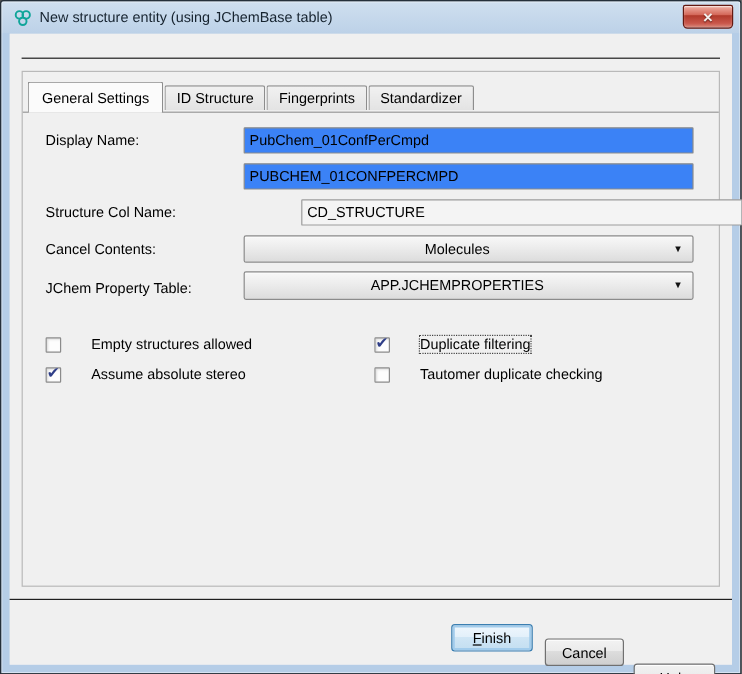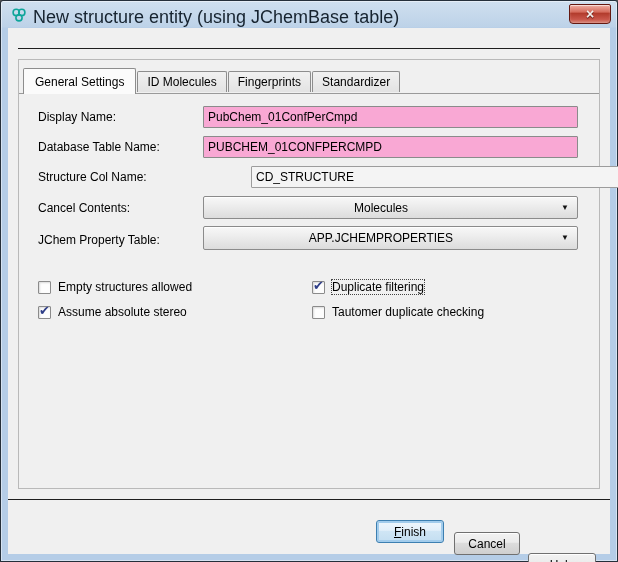--- a/index.html
+++ b/index.html
@@ -7,21 +7,21 @@
   .window{
     position:relative;width:618px;height:562px;margin:0 auto;
     font-family:"Liberation Sans",sans-serif;font-size:12px;color:#000;
     background:linear-gradient(180deg,#cfdfef 0%,#bdd2e8 26px,#b5cde7 27px,#b5cde7 100%);
     border:1px solid #252f3a;border-radius:3px 3px 0 0;
     box-shadow:inset 0 0 0 1px rgba(255,255,255,.45);
   }
   
   .titlebar{position:absolute;left:0;top:0;right:0;height:27px;}
   .app-icon{position:absolute;left:10px;top:6px;width:16px;height:16px;}
-  .title{position:absolute;left:32px;top:6px;font-size:18px;color:#16232f;white-space:nowrap;}
+  .title{position:absolute;left:32px;top:6px;font-size:12px;color:#16232f;white-space:nowrap;}
   .close-btn{
     position:absolute;right:6px;top:3px;width:42px;height:20px;
     background:linear-gradient(180deg,#f0b0a5 0%,#d4695a 40%,#b13a2b 45%,#c9574b 80%,#d8897c 100%);
     border:1px solid #641911;border-radius:2px 2px 4px 4px;
     box-shadow:inset 0 1px 0 rgba(255,255,255,.55),inset 0 0 2px rgba(255,255,255,.3);
     display:flex;align-items:center;justify-content:center;cursor:pointer;
   }
   .close-x{color:#f3efec;font-weight:bold;font-size:14px;line-height:14px;text-shadow:0 1px 1px #5a120c;}
   
   .client{position:absolute;left:7px;top:27px;width:602px;height:526px;background:#f0f0f0;}
@@ -35,21 +35,21 @@
   .tab{
     height:21px;padding:0 9px;display:flex;align-items:center;margin-right:1px;
     border:1px solid #8d8d8d;border-bottom:none;border-radius:2px 2px 0 0;
     background:linear-gradient(180deg,#f1f1f1,#e3e3e3);cursor:pointer;white-space:nowrap;
   }
   .tab.active{height:26px;padding:0 11px;background:#fbfbfb;position:relative;z-index:2;}
   
   .flabel{position:absolute;left:30px;line-height:14px;white-space:nowrap;}
   .ftext{
     position:absolute;left:195px;width:375px;height:22px;border:1px solid #8b8b8b;
-    background:#f9a8d4;font-family:"Liberation Sans",sans-serif;font-size:12px;color:#000;
+    background:#3b82f6;font-family:"Liberation Sans",sans-serif;font-size:12px;color:#000;
     padding:1px 4px;border-radius:1px;
   }
   .ftext.disabled{background:#f4f4f4;border-color:#9c9c9c;}
   .combo{
     position:absolute;left:195px;width:375px;height:23px;border:1px solid #8b8b8b;border-radius:2px;
     background:linear-gradient(180deg,#f8f8f8 0%,#ececec 45%,#dcdcdc 100%);
     box-shadow:inset 0 1px 0 rgba(255,255,255,.8);
     display:flex;align-items:center;padding:0 24px 0 5px;cursor:pointer;
   }
   .combo-val{flex:1;white-space:nowrap;overflow:hidden;text-align:center;}
@@ -57,21 +57,21 @@
   
   .cbrow{position:absolute;display:flex;align-items:center;gap:7px;cursor:pointer;}
   .cb{
     width:13px;height:13px;border:1px solid #8b8b8b;background:#fdfdfd;border-radius:1px;
     box-shadow:inset 1px 1px 2px rgba(0,0,0,.14);position:relative;flex:0 0 auto;
   }
   .cb .mark{display:none;}
   .cb.on .mark{
     display:block;position:absolute;left:0px;top:-3px;color:#2e3d87;font-size:13px;line-height:13px;
   }
-  .cblabel{line-height:14px;white-space:nowrap;}
+  .cblabel{line-height:14px;white-space:nowrap;margin-left:18px;}
   .cblabel.focused{outline:1px dotted #444;outline-offset:0px;}
   
   .btn{
     position:absolute;top:492px;height:23px;font-family:"Liberation Sans",sans-serif;font-size:12px;
     color:#000;border:1px solid #707070;border-radius:3px;cursor:pointer;
     background:linear-gradient(180deg,#f2f2f2 0%,#ebebeb 45%,#dddddd 46%,#cfcfcf 100%);
     box-shadow:inset 0 1px 0 rgba(255,255,255,.9);
   }
   .btn.default{
     border-color:#3c7fb1;
@@ -106,35 +106,34 @@
 
     <div class="sep sep-top"></div>
 
     <div class="tabpanel">
       <div class="tabline"></div>
       <div class="tabstrip">
         <div class="tab active">
           <span>General Settings</span>
         </div>
         <div class="tab">
-          <span>ID Molecules</span>
+          <span>ID Structure</span>
         </div>
         <div class="tab">
           <span>Fingerprints</span>
         </div>
         <div class="tab">
           <span>Standardizer</span>
         </div>
       </div>
     </div>
 
     <span class="flabel" style="top:82px">Display Name:</span>
     <input class="ftext" style="top: 78px;" value="PubChem_01ConfPerCmpd">
 
-    <span class="flabel" style="top:112px">Database Table Name:</span>
     <input class="ftext" style="top: 108px;" value="PUBCHEM_01CONFPERCMPD">
 
     <span class="flabel" style="top:142px">Structure Col Name:</span>
     <input class="ftext disabled" style="top: 138px; margin-left: 48px;" readonly="" value="CD_STRUCTURE">
 
     <span class="flabel" style="top:173px">Cancel Contents:</span>
     <div class="combo" style="top:168px">
       <span class="combo-val">Molecules</span>
       <span class="combo-arrow">▼</span>
     </div>

